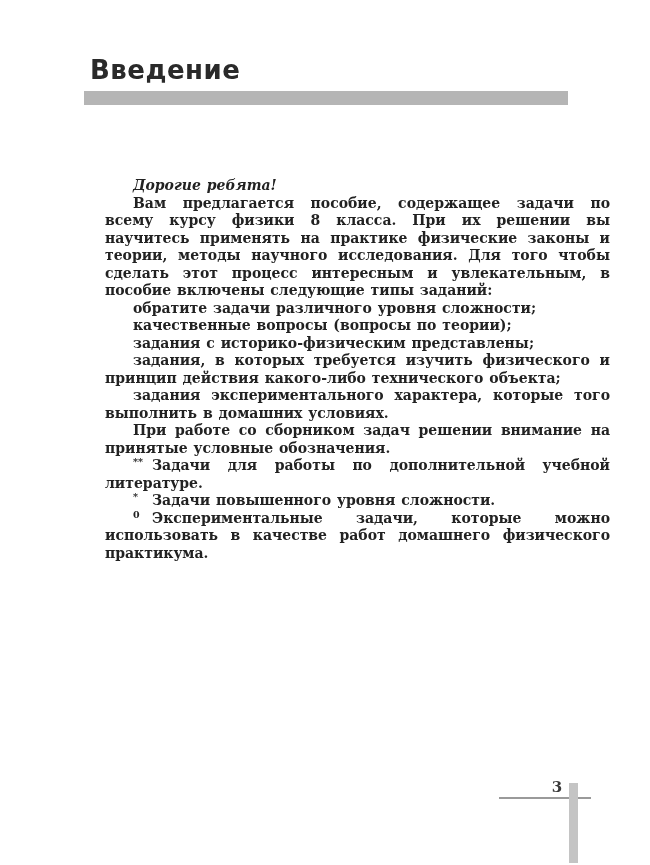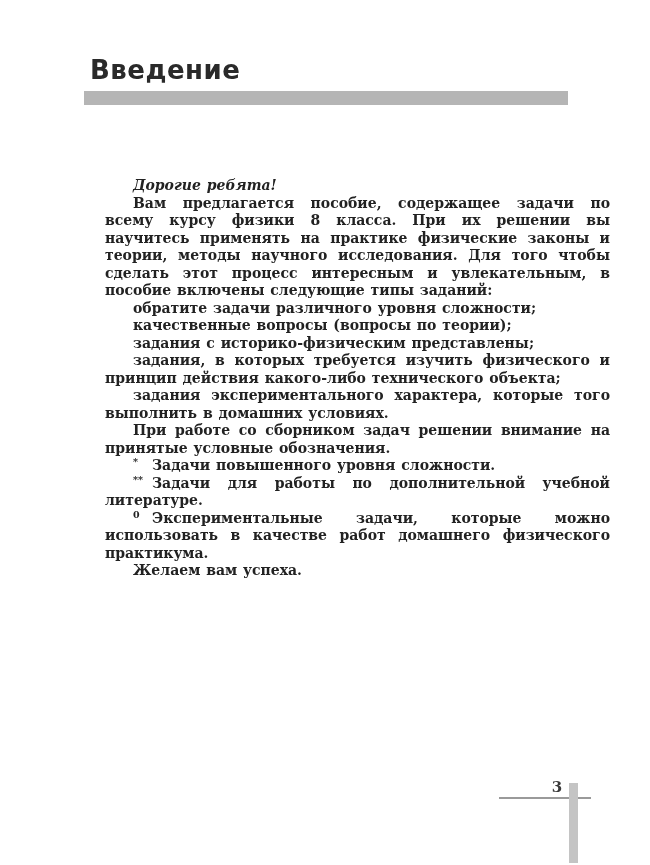--- a/index.html
+++ b/index.html
@@ -113,21 +113,20 @@
 
 <main class="intro-text">
     <p class="para italic">Дорогие ребята!</p>
     <p class="para">Вам предлагается пособие, содержащее задачи по всему курсу физики 8 класса. При их решении вы научитесь применять на практике физические законы и теории, методы научного исследования. Для того чтобы сделать этот процесс интересным и увлекательным, в пособие включены следующие типы заданий:</p>
     <p class="para">обратите задачи различного уровня сложности;</p>
     <p class="para">качественные вопросы (вопросы по теории);</p>
     <p class="para">задания с историко-физическим представлены;</p>
     <p class="para">задания, в которых требуется изучить физического и принцип действия какого-либо технического объекта;</p>
     <p class="para">задания экспериментального характера, которые того выполнить в домашних условиях.</p>
     <p class="para">При работе со сборником задач решении внимание на принятые условные обозначения.</p>
+    <p class="para"><sup class="marker">**</sup>Задачи для работы по дополнительной учебной литературе.</p>
     <p class="para"><sup class="marker">*</sup>Задачи повышенного уровня сложности.</p>
-    <p class="para"><sup class="marker">**</sup>Задачи для работы по дополнительной учебной литературе.</p>
     <p class="para"><sup class="marker">0</sup>Экспериментальные задачи, которые можно использовать в качестве работ домашнего физического практикума.</p>
-    <p class="para">Желаем вам успеха.</p>
   </main>
 
 <div class="footer-rule"></div>
 <div class="footer-bar"></div>
 <div class="page-number">3</div>
 
 </body></html>

